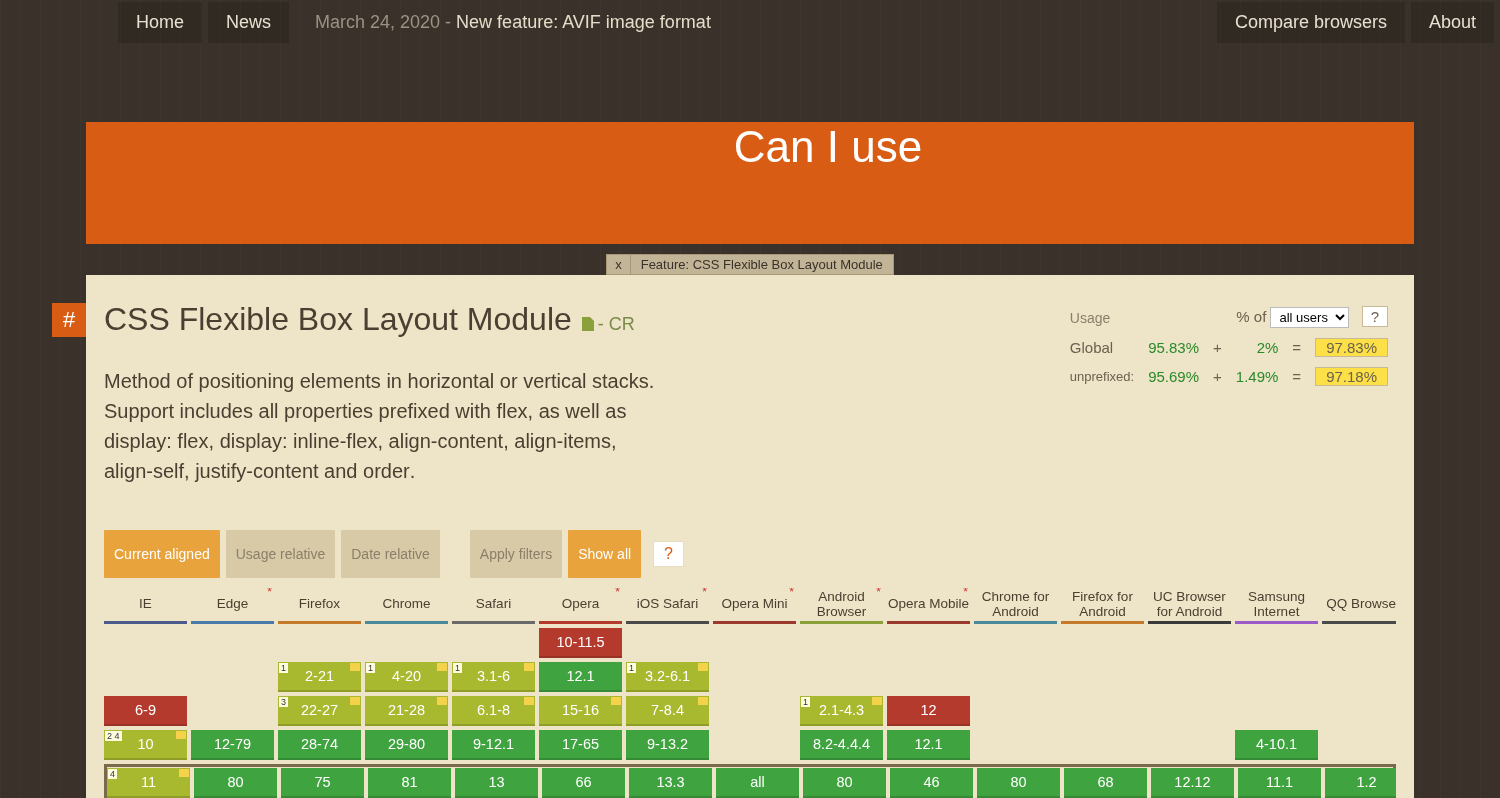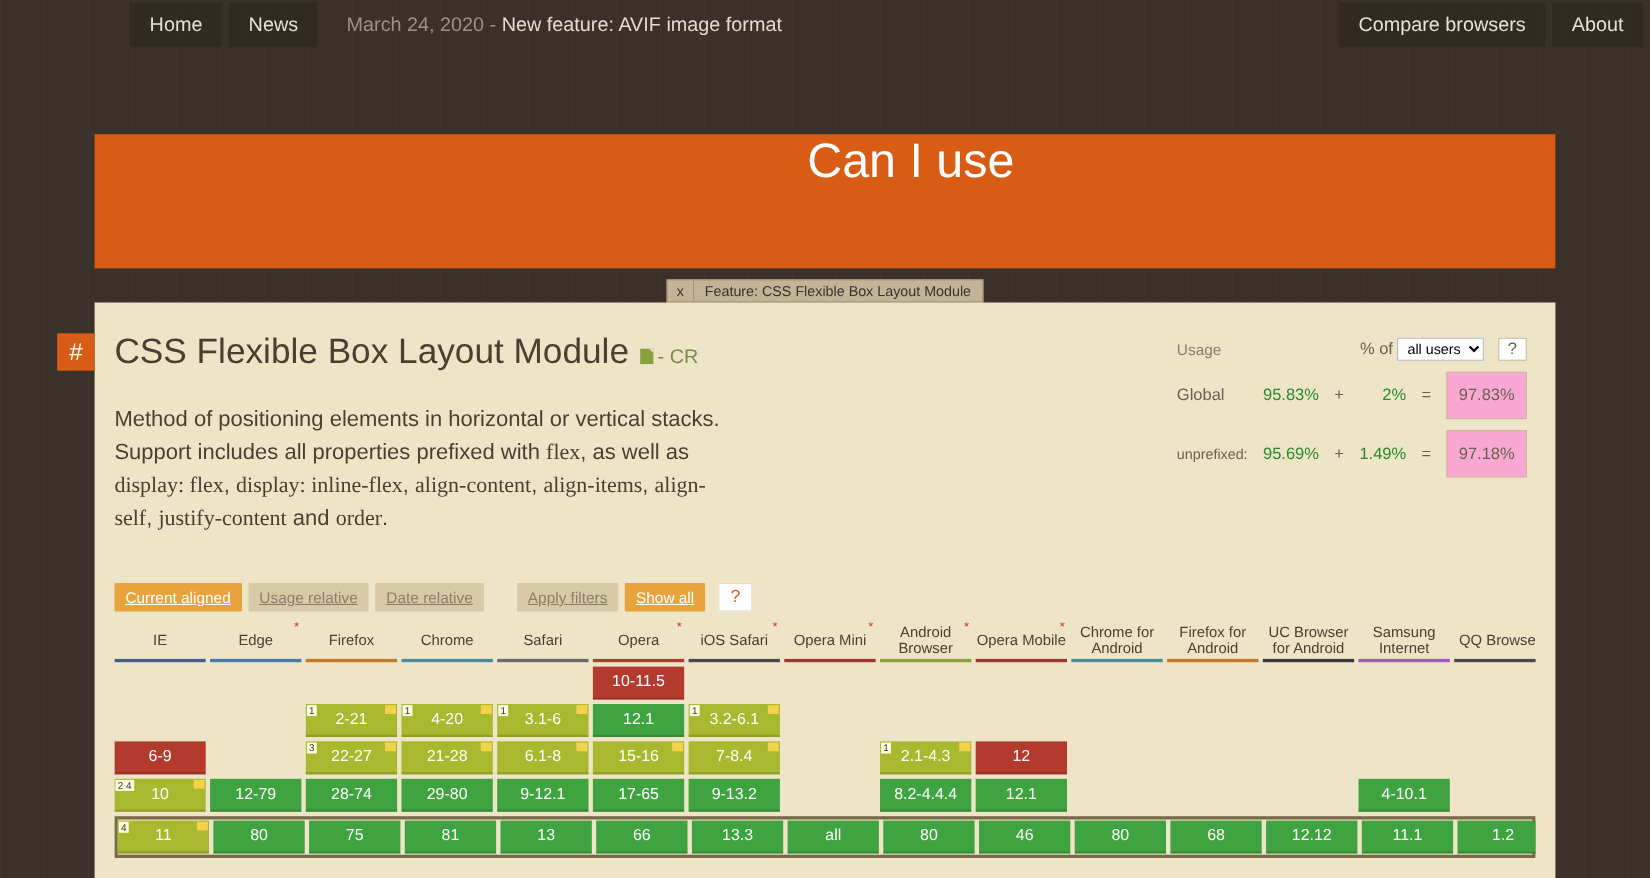--- a/index.html
+++ b/index.html
@@ -84,32 +84,32 @@
   font-size: 22px;
   display: flex; align-items: center; justify-content: center;
 }
 .panel-inner { padding: 0 18px; position: relative; }
 .title-row { display: flex; align-items: baseline; }
 .feature-title { font-size: 32px; font-weight: 400; color: #4a3f30; }
 .spec { color: #7a8a4a; font-size: 18px; margin-left: 10px; }
 .spec .docicon { display:inline-block; width:12px; height:14px; background:#8aa03a; margin-right:4px; vertical-align:-1px; position:relative;}
 .spec .docicon::after{content:"";position:absolute;right:0;top:0;border-style:solid;border-width:0 4px 4px 0;border-color:transparent #eee4c8 transparent transparent;}
 .desc { color: #4a3f30; font-size: 20px; max-width: 560px; margin-top: 28px; line-height: 1.5; }
-.desc code { font-family: Liberation Serif, serif; }
+.desc code { font-family: Liberation Sans, sans-serif; }
 
 .usage-box { position: absolute; right: 18px; top: 0; font-size: 15px; color: #6b6150; }
 .usage-box table td { padding: 4px 6px; text-align: right; }
 .usage-box .hdr { text-align: left; color: #8a7f6a; font-size: 14px;}
 .usage-box select { background:#fff; border:1px solid #bbb; font-size:13px; padding:1px 4px;}
 .usage-box .g { color: #2a8a2a; }
-.usage-box .totbox { background:#f9a8d4; border:1px solid #c8ba94; padding: 12px 10px; display:inline-block;}
+.usage-box .totbox { background:#fde047; border:1px solid #c8ba94; padding: 0 10px; display:inline-block;}
 .usage-box .qhelp { background:#fff; border:1px solid #c8ba94; padding:1px 8px; color:#6b6150; margin-left:8px;}
 
 .filters { margin-top: 44px; display: flex; align-items: center; gap: 6px; }
-.filters .chip { padding: 5px 10px; font-size: 14px; border-radius: 1px; text-decoration: underline; }
+.filters .chip { padding: 16px 10px; font-size: 14px; border-radius: 1px; }
 .filters .on { background: #e8a33c; color: #fff; }
 .filters .off { background: #d8caa6; color: #8a7f6a; }
 .filters .sep { width: 18px; }
 .filters .help { background:#fff; color:#d85c14; padding:3px 10px; font-size:16px; margin-left:6px; border:1px solid #e6dcc0;}
 
 .grid-wrap { margin-top: 10px; overflow: hidden; }
 .bhdr-row { display: flex; gap: 4px; }
 .bcol { width: 83px; flex: 0 0 83px; }
 .bhdr {
   text-align: center; font-size: 13.5px; color: #4a3f30;

